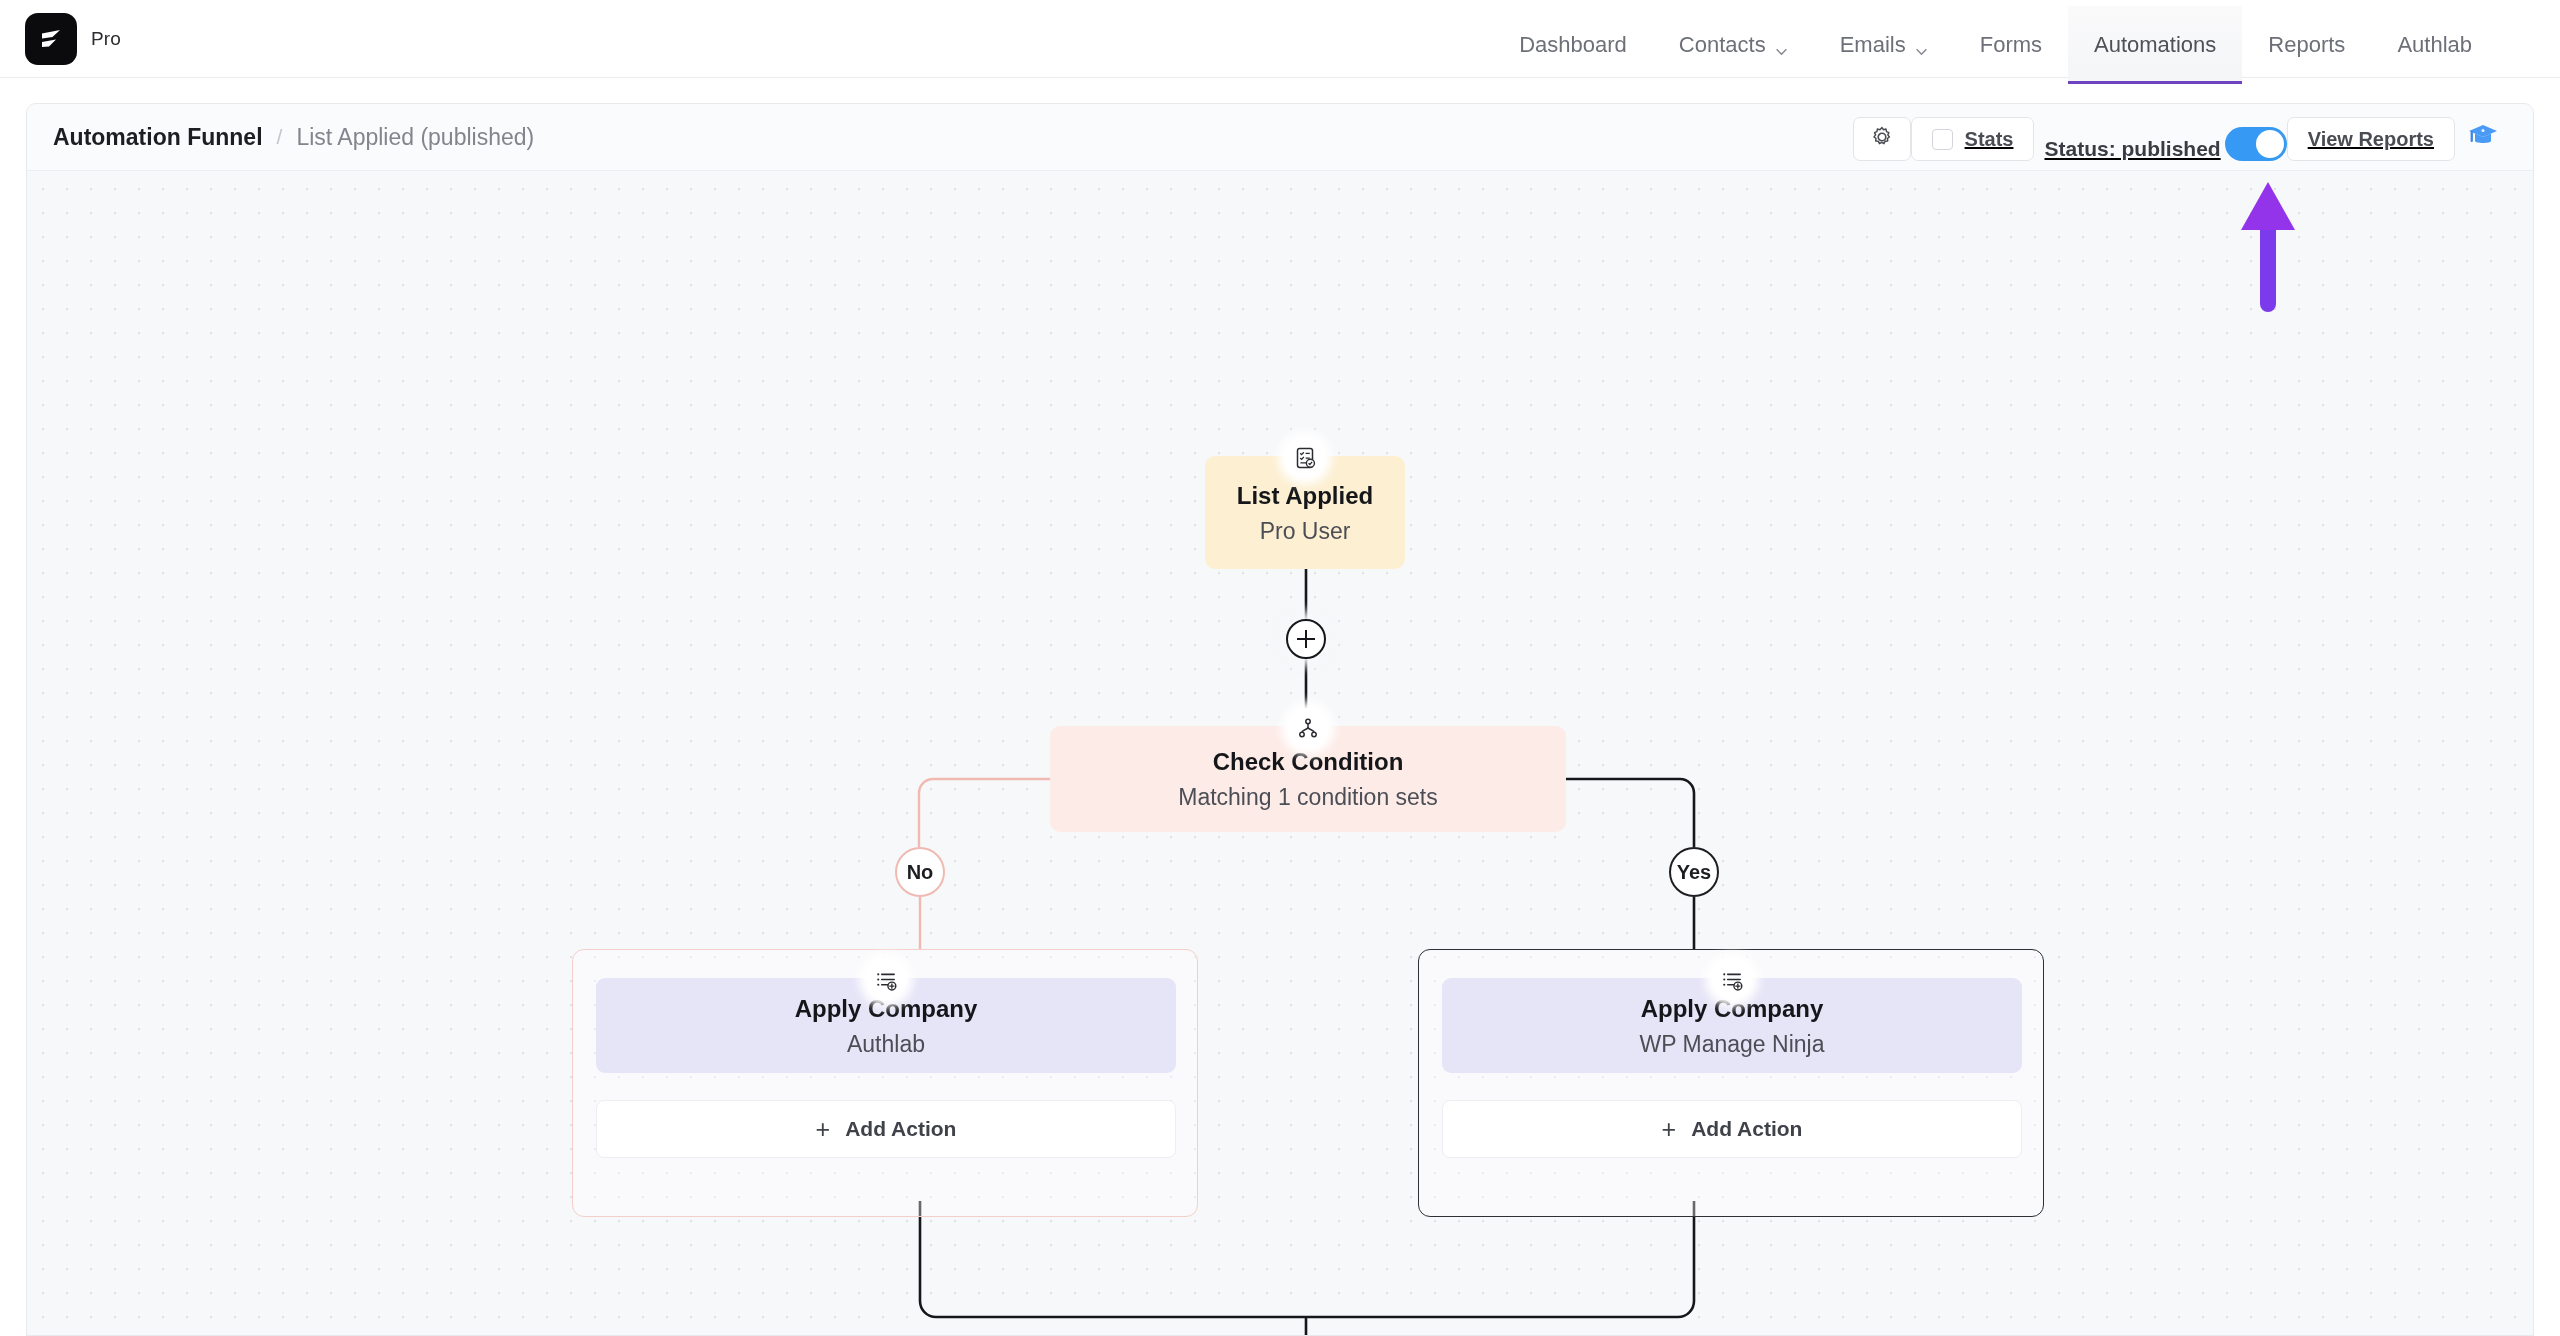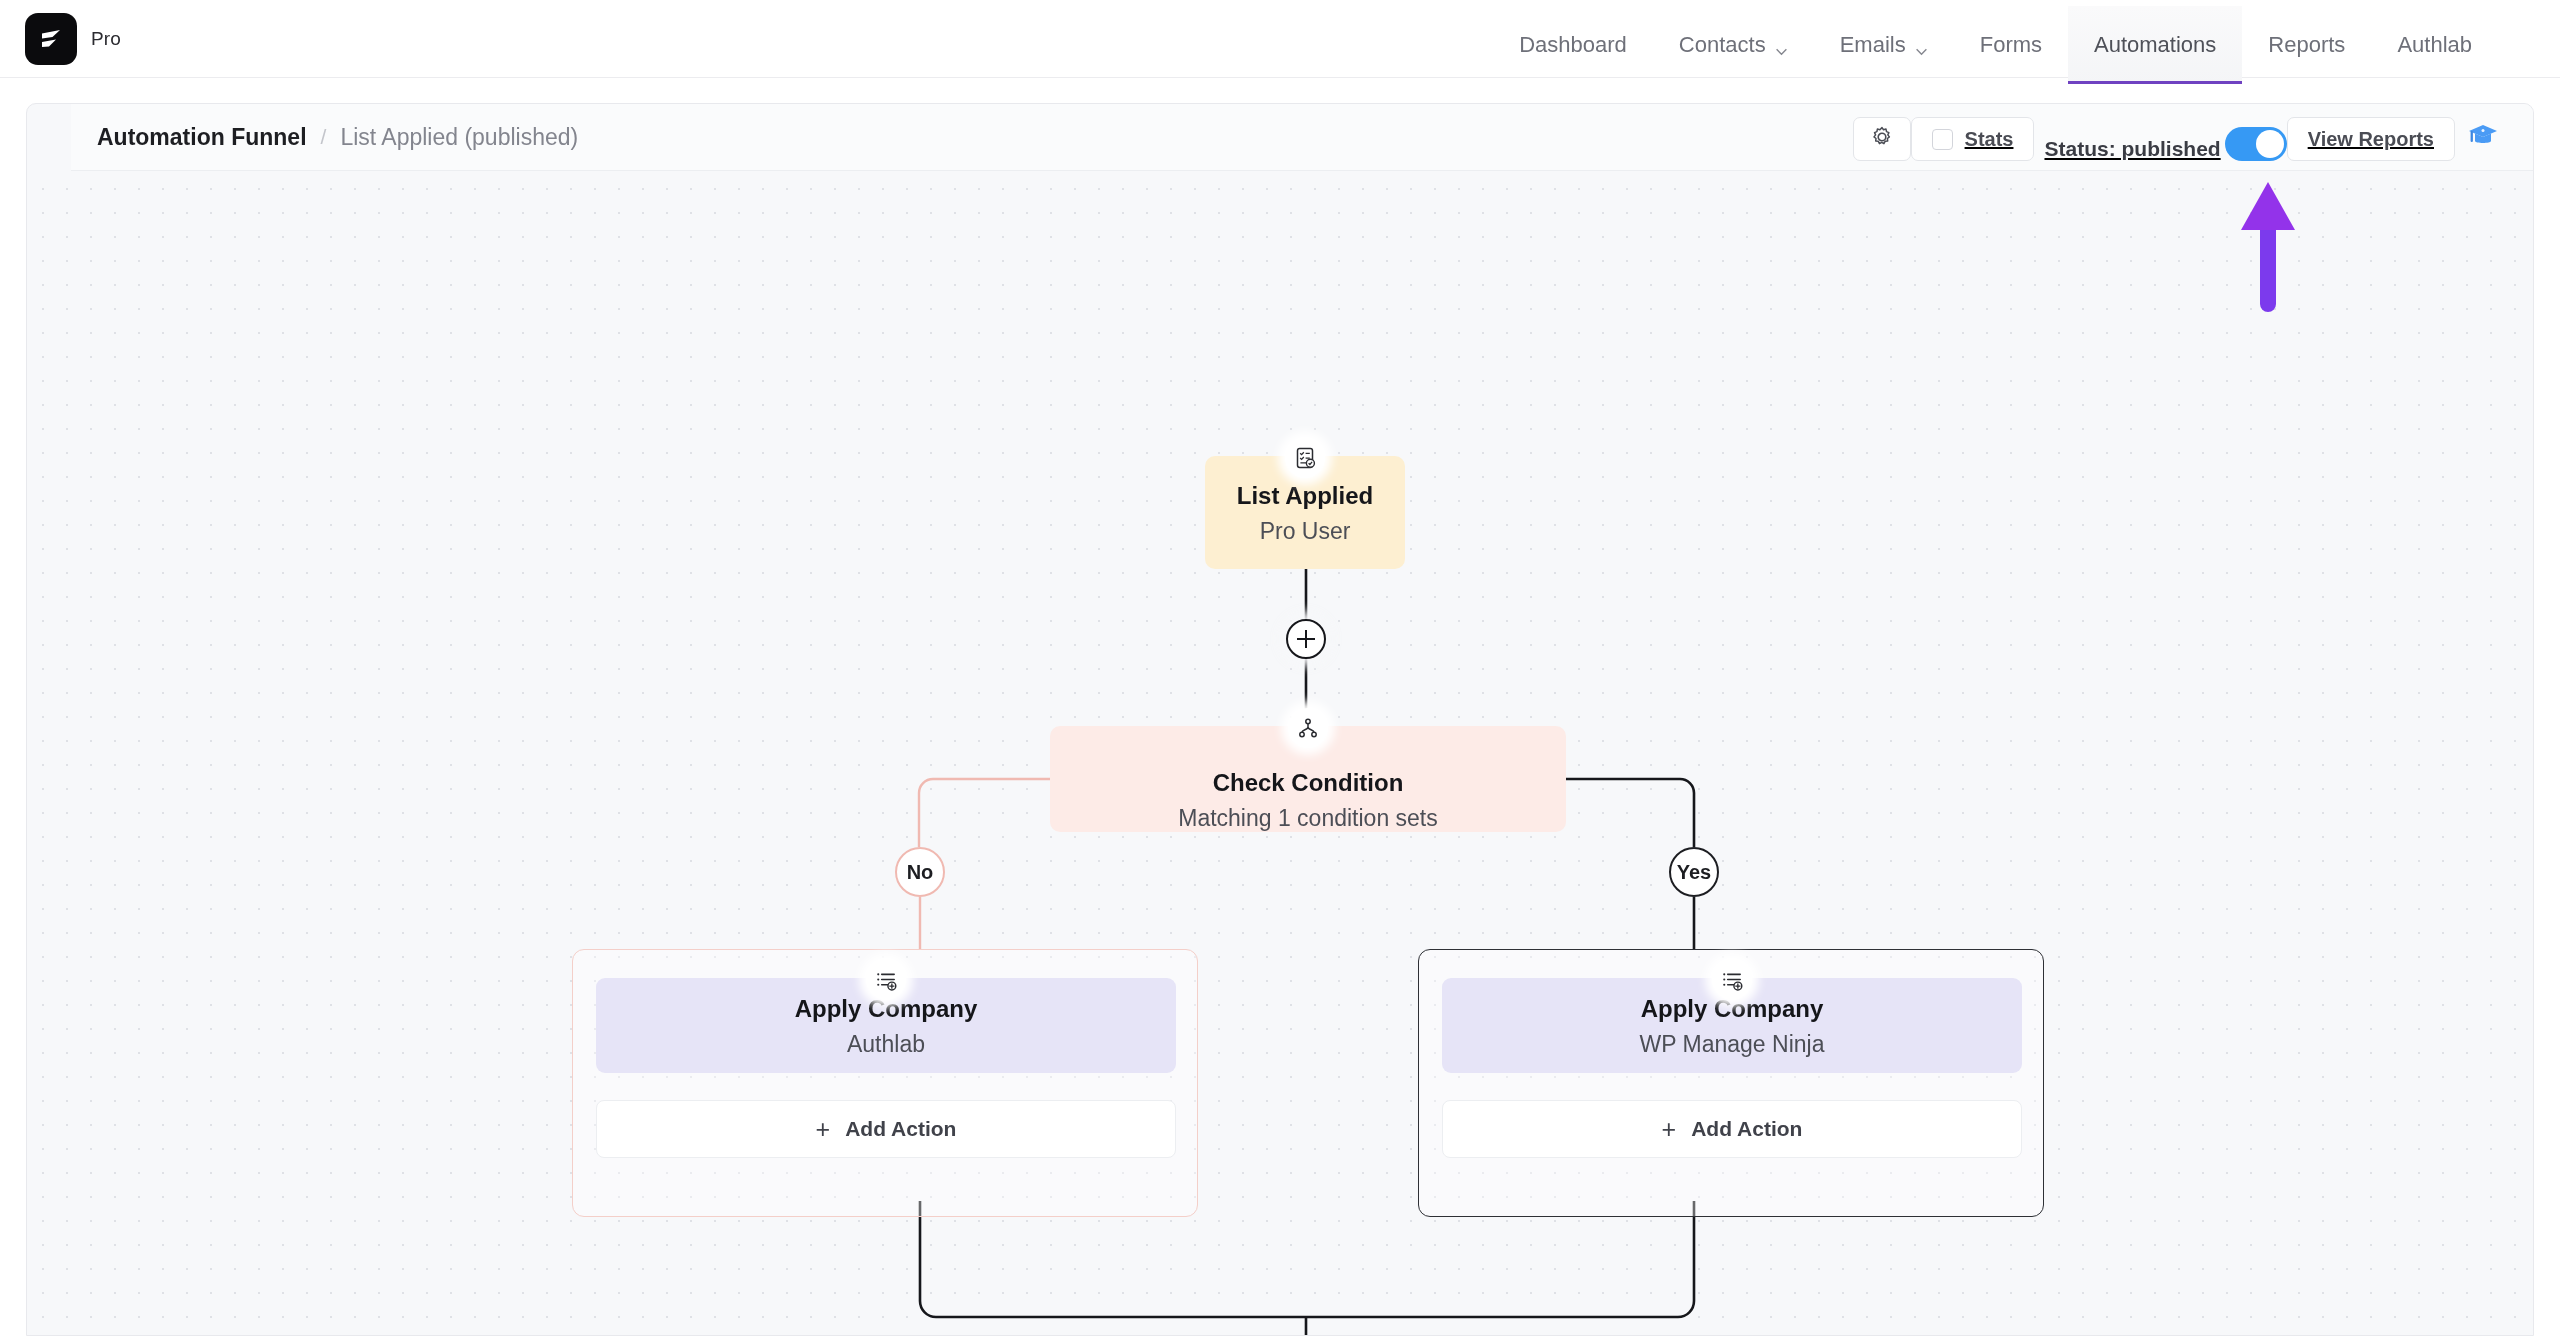--- a/index.html
+++ b/index.html
@@ -42,21 +42,20 @@
   .chev { width: 13px; height: 13px; display: inline-block; }
 
   
   .panel {
     position: absolute; left: 26px; top: 103px;
     width: 2508px; height: 1233px;
     background: #f7f8fa;
     border: 1px solid #e8e9ed;
     border-radius: 10px 10px 0 0;
     overflow: hidden;
-    padding-left: 44px;
   }
   .subbar {
     position: relative; height: 67px;
     background: #fafbfc;
     border-bottom: 1px solid #eceef1;
     display: flex; align-items: center;
   }
   .crumbs { margin-left: 26px; display: flex; align-items: center; gap: 14px; font-size: 23px; }
   .crumb-main { font-weight: bold; color: #1d1e22; }
   .crumb-sep { color: #c3c5cb; font-size: 21px; }
@@ -108,21 +107,20 @@
 
   
   .trigger {
     left: 1178px; top: 285px; width: 200px; height: 113px;
     background: #fdefd1;
   }
   
   .condition {
     left: 1023px; top: 555px; width: 516px; height: 106px;
     background: #fdebe7;
-    justify-content: flex-end;
   }
 
   
   .branch {
     position: absolute; border-radius: 12px; background: rgba(255,255,255,.35);
   }
   .branch.left  { left: 545px;  top: 778px; width: 626px; height: 268px; border: 1.6px solid #f4cfc9; }
   .branch.right { left: 1391px; top: 778px; width: 626px; height: 268px; border: 1.6px solid #2e3035; }
 
   .action-node {

